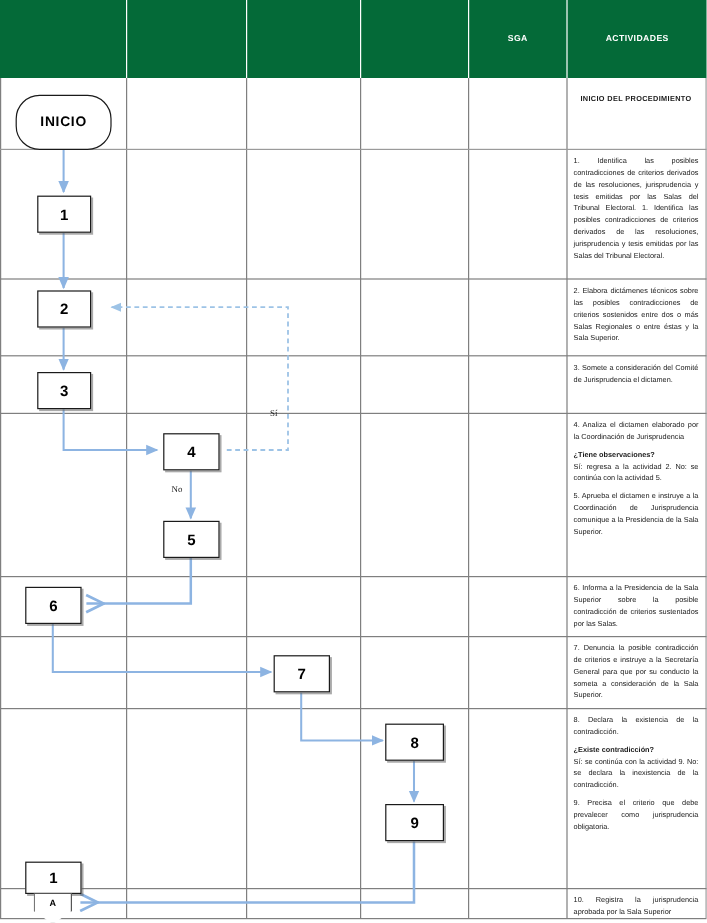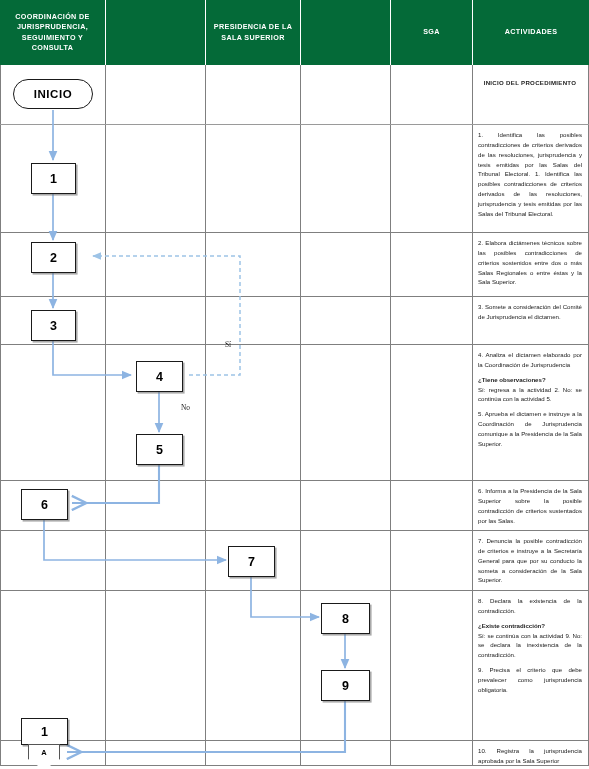--- a/index.html
+++ b/index.html
@@ -146,26 +146,24 @@
     font-family: Liberation Serif, serif;
   }
 </style>
 </head>
 <body>
 
 <div id="page">
 
   <div id="header-band"></div>
 
-  <div class="hdr-cell" style="left:0px; width:105px;">COORDINACIÓN DE JURISPRUDENCIA, SEGUIMIENTO Y CONSULTA</div>
   <div class="hdr-sep" style="left:105px;"></div>
 
   <div class="hdr-sep" style="left:205px;"></div>
 
-  <div class="hdr-cell" style="left:206px; width:94px;">PRESIDENCIA DE LA SALA SUPERIOR</div>
   <div class="hdr-sep" style="left:300px;"></div>
 
   <div class="hdr-sep" style="left:390px;"></div>
 
   <div class="hdr-cell" style="left:391px; width:81px;">SGA</div>
   <div class="hdr-sep" style="left:472px;"></div>
 
   <div class="hdr-cell" style="left:473px; width:116px;">ACTIVIDADES</div>
 
   <div id="grid">
@@ -221,23 +219,23 @@
     <path d="M345,634 L345,668" stroke="#8DB4E2" stroke-width="1.7" fill="none" marker-end="url(#ah)"></path>
 
     <path d="M345,701 L345,752 L67,752" stroke="#8DB4E2" stroke-width="2.1" fill="none" marker-end="url(#ah-open)"></path>
 
     <path d="M189,375 L240,375 L240,256 L93,256" stroke="#9DC3E6" stroke-width="1.5" fill="none" stroke-dasharray="4,3" marker-end="url(#ah-d)"></path>
 
     <path d="M44,736 L44,745" stroke="#8DB4E2" stroke-width="1.4" fill="none"></path>
   </svg>
 
   <div class="edge-label" style="left:225px; top:340px;">Sí</div>
-  <div class="edge-label" style="left:143px; top:403px;margin-left:38px;">No</div>
-
-  <div class="node start" style="left:13px; top:79px; width:80px; height:30px;">INICIO</div>
+  <div class="edge-label" style="left:143px; top:403px;">No</div>
+
+  <div class="node start" style="left:13px; top:79px; width:80px; height:46px;">INICIO</div>
 
   <div class="node" style="left:31px; top:163px; width:45px; height:31px;">1</div>
 
   <div class="node" style="left:31px; top:242px; width:45px; height:31px;">2</div>
 
   <div class="node" style="left:31px; top:310px; width:45px; height:31px;">3</div>
 
   <div class="node" style="left:136px; top:361px; width:47px; height:31px;">4</div>
 
   <div class="node" style="left:136px; top:434px; width:47px; height:31px;">5</div>

